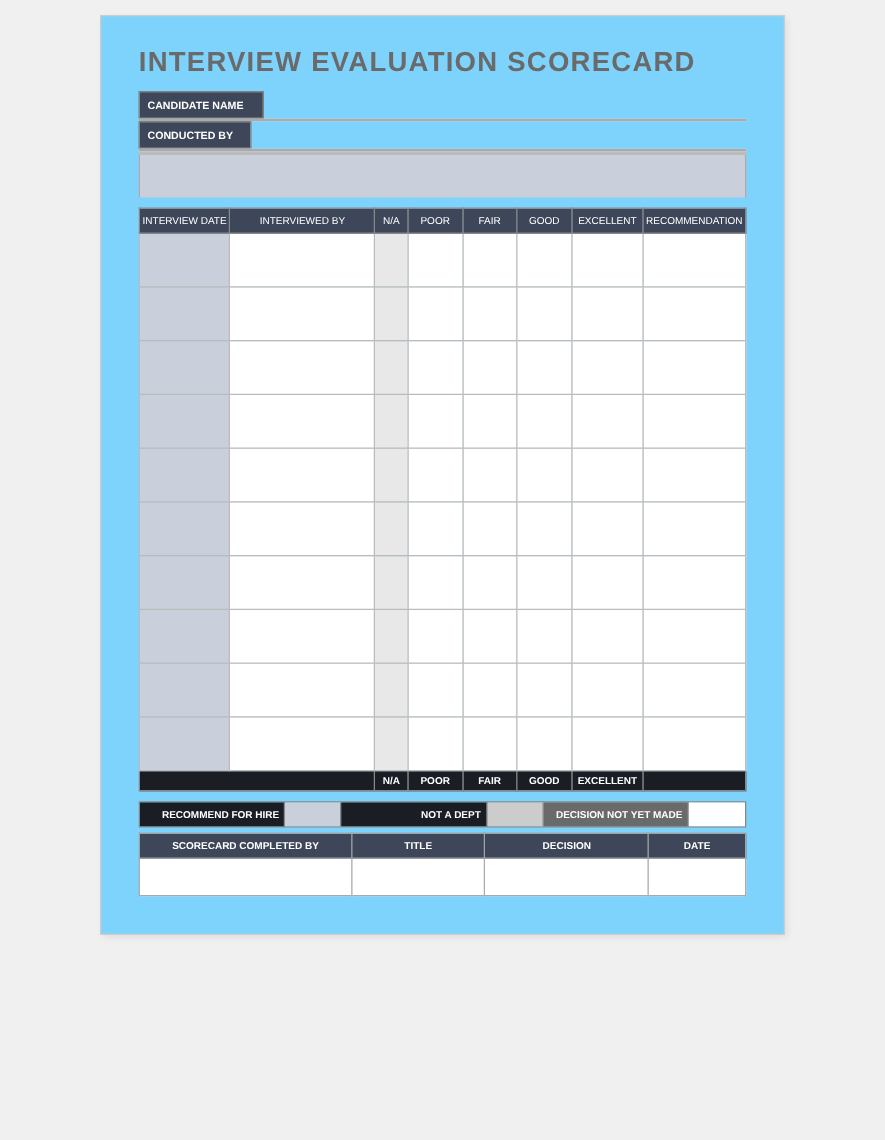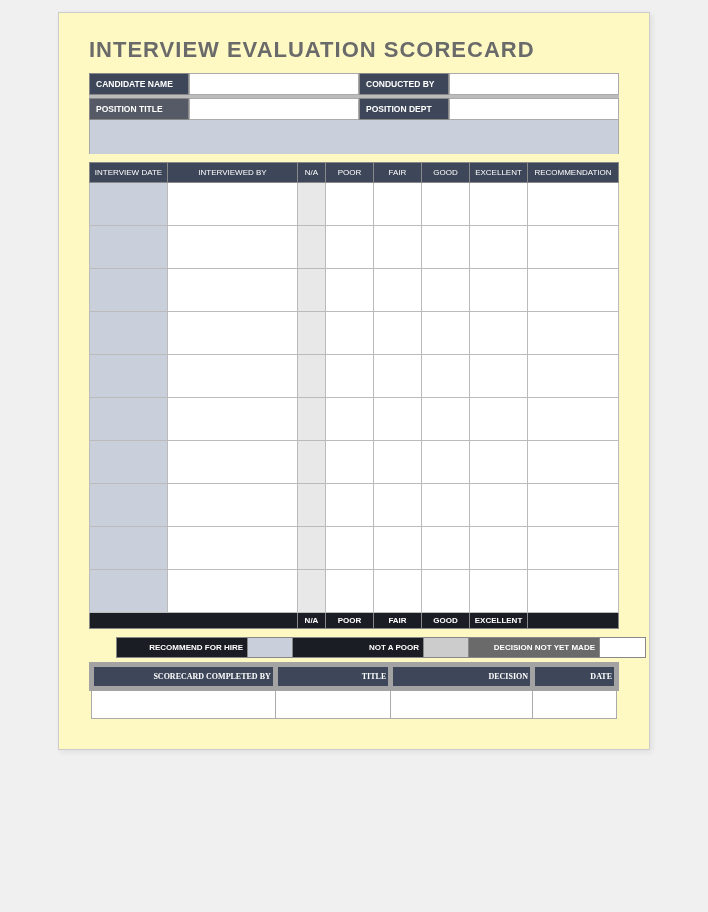--- a/index.html
+++ b/index.html
@@ -2,35 +2,35 @@
 <html><head>
 <meta charset="utf-8">
 <style>
   * { box-sizing: border-box; margin: 0; padding: 0; }
   body {
     background: #f0f0f0;
     font-family: Arial, Helvetica, sans-serif;
     padding: 12px;
   }
   .page {
-    width: 592px;
-    background: #fef9c3;
+    width: 548px;
+    background: #7dd3fc;
     border: 1px solid #ccc;
     padding: 24px 30px 30px 30px;
     margin: 0 auto;
     box-shadow: 2px 2px 6px rgba(0,0,0,0.08);
   }
   .title {
     font-size: 22px;
     font-weight: bold;
     letter-spacing: 1px;
     color: #6a6a6a;
     margin-bottom: 10px;
   }
-  .row { display: flex; width: 100%; }
+  .row { display: flex; width: 100%; flex-direction: column; }
   .label-cell {
     background: #3d4759;
     color: #fff;
     font-size: 8.5px;
     font-weight: bold;
     padding: 5px 6px;
     border: 1px solid #888;
     display: flex;
     align-items: center;
   }
@@ -92,21 +92,21 @@
   .dark-navy-cell {
     background: #2a3240 !important;
     color: #fff;
   }
   .totals-label {
     text-align: right;
     padding-right: 6px;
     font-size: 8.5px;
     font-weight: bold;
   }
-  .decision-row { display: flex; width: 100%; border: 1px solid #888; margin-left: 27px; }
+  .decision-row { display: flex; width: 100%; border: 1px solid #888; }
   .decision-label {
     flex: 1;
     font-size: 8px;
     font-weight: bold;
     color: #fff;
     padding: 5px 4px;
     text-align: right;
     border-right: 1px solid #888;
   }
   .decision-box {
@@ -117,23 +117,22 @@
   .bg-grey { background: #6a6a6a; }
   .bg-lightblue { background: #c9d0db; }
   .bg-lightgrey { background: #ccc; }
   .bg-white { background: #fff; }
   .sign-table th {
     background: #3d4759;
     color: #fff;
     font-size: 8px;
     font-weight: bold;
     padding: 5px 2px;
-    border: 5px solid #a3a3a3;
-    text-align: right;
-    font-family: Liberation Serif, serif;
+    border: 1px solid #a3a3a3;
+    text-align: center;
   }
   .sign-table td {
     border: 1px solid #aaa;
     height: 30px;
     background: #fff;
   }
   .spacer-sm { height: 8px; }
   .spacer-xs { height: 4px; }
 </style>
 </head>
@@ -144,26 +143,20 @@
   <div class="title">INTERVIEW EVALUATION SCORECARD</div>
 
   <div class="row">
     <div class="label-cell" style="width:100px">CANDIDATE NAME</div>
     <div class="value-cell"></div>
     <div class="label-cell" style="width:90px">CONDUCTED BY</div>
     <div class="value-cell"></div>
   </div>
   <div class="divider"></div>
 
-  <div class="row">
-    <div class="label-cell" style="width:100px;background:#555a66">POSITION TITLE</div>
-    <div class="value-cell"></div>
-    <div class="label-cell" style="width:90px">POSITION DEPT</div>
-    <div class="value-cell"></div>
-  </div>
 
   <div class="desc-body"></div>
 
 
   <div class="spacer-sm"></div>
 
   <table class="main-table">
     <colgroup>
       <col style="width:78px">
       <col style="width:130px">
@@ -301,21 +294,21 @@
     </tr>
 
   </tbody>
     </table>
 
   <div class="spacer-sm"></div>
 
   <div class="decision-row">
     <div class="decision-label bg-black">RECOMMEND FOR HIRE</div>
     <div class="decision-box bg-lightblue"></div>
-    <div class="decision-label bg-black">NOT A POOR</div>
+    <div class="decision-label bg-black">NOT A DEPT</div>
     <div class="decision-box bg-lightgrey"></div>
     <div class="decision-label bg-grey">DECISION NOT YET MADE</div>
     <div class="decision-box bg-white" style="border-right:none"></div>
   </div>
 
   <div class="spacer-xs"></div>
 
   <table class="sign-table">
     <colgroup>
       <col style="width:35%">

